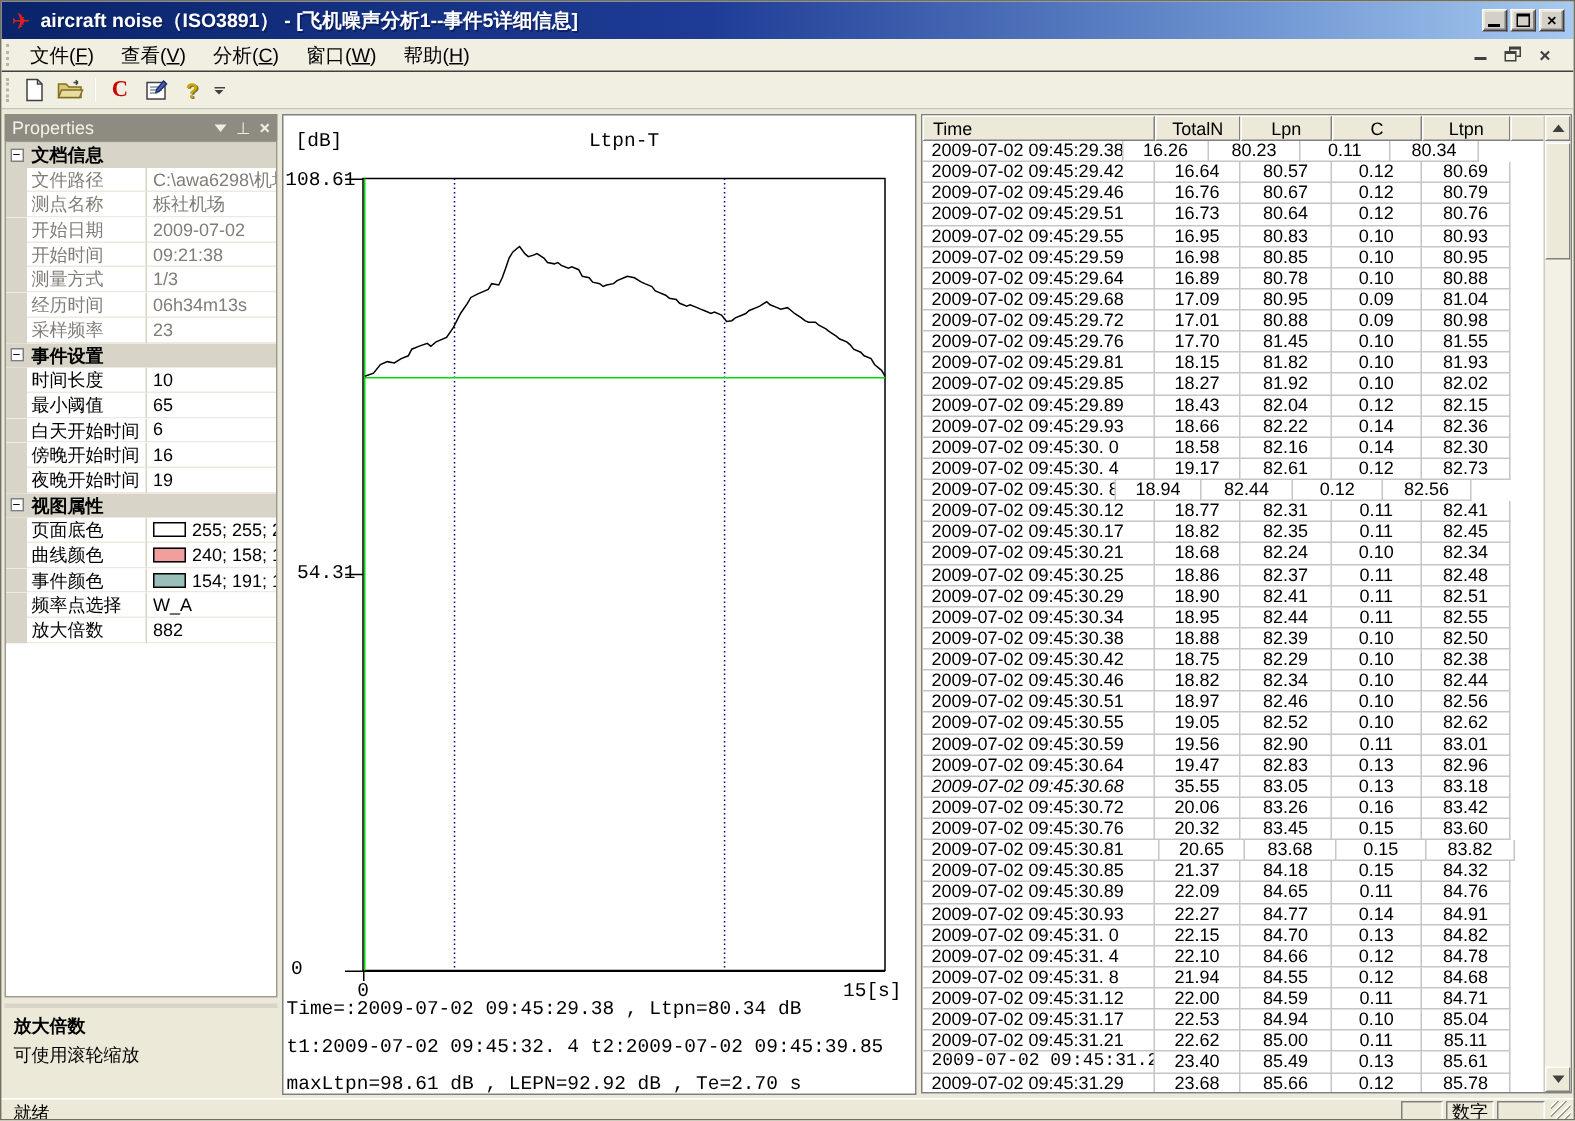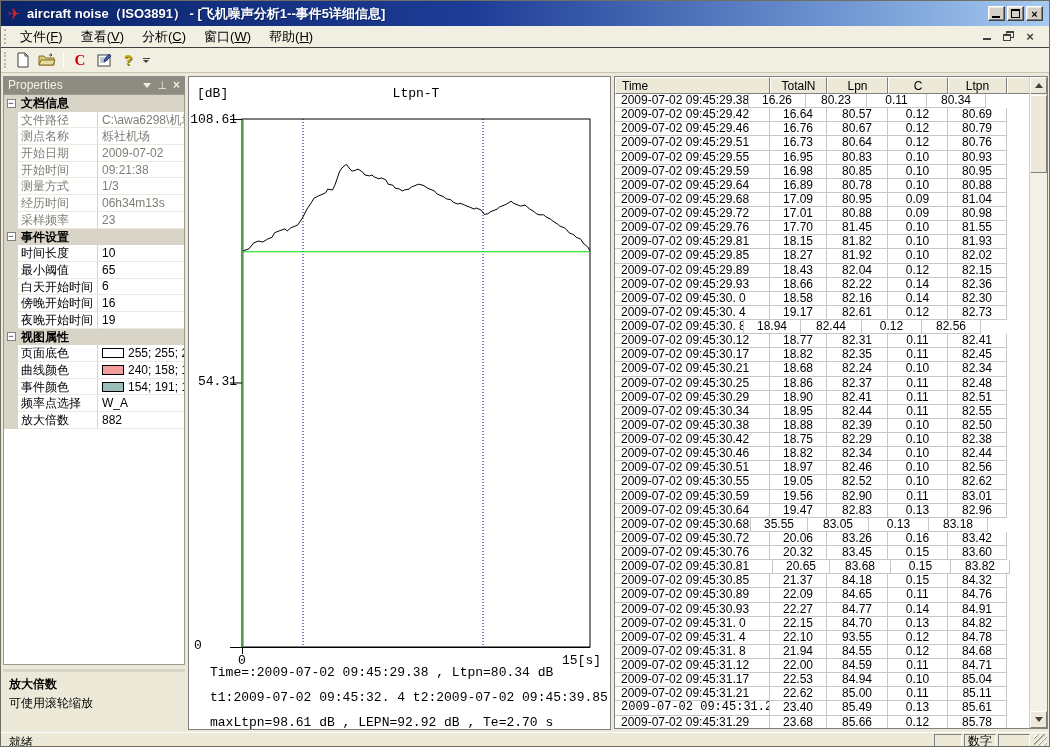--- a/index.html
+++ b/index.html
@@ -71,21 +71,21 @@
   .swatch { display:inline-block; width:22px; height:10px; border:1px solid #000; margin-right:4px; flex:none; }
   .props-desc { position:absolute; left:0; top:593px; width:182px; height:52px; background:#ECE9D8;
     border-top:3px solid #D8D4C8; padding:4px 6px; font-size:12px; }
   .props-desc .pd-title { font-weight:bold; margin-bottom:2px; }
 
   
   .chart-panel { position:absolute; left:187px; top:3px; width:423px; height:654px; background:#FFFFFF;
     border:1px solid #808080; font-family:"Liberation Mono", monospace; }
   .chart-label { position:absolute; font-size:13px; color:#000; white-space:nowrap; }
   .chart-svg-host { position:absolute; inset:0; }
-  .info-line { position:absolute; left:21px; font-size:13px; white-space:nowrap; }
+  .info-line { position:absolute; left:2px; font-size:13px; white-space:nowrap; }
 
   
   .table-panel { position:absolute; left:613px; top:3px; width:434px; height:653px; background:#FFFFFF;
     border:1px solid #808080; overflow:hidden; }
   .thead { display:flex; height:17px; }
   .th { background:#ECE9D8; border:1px solid; border-color:#FFFFFF #808080 #808080 #FFFFFF;
     font-size:12px; display:flex; align-items:center; justify-content:center; flex:none; }
   .th-time { justify-content:flex-start; padding-left:6px; }
   .tbody { position:absolute; left:0; top:17px; right:18px; bottom:0; }
   .tr { display:flex; height:14.135px; font-size:12px; line-height:13px; }
@@ -593,21 +593,21 @@
             <div class="td" style="width: 59px;">83.01</div>
           </div>
           <div class="tr">
             <div class="td td-time" style="width: 155px;">2009-07-02 09:45:30.64</div>
             <div class="td" style="width: 57px;">19.47</div>
             <div class="td" style="width: 61px;">82.83</div>
             <div class="td" style="width: 60px;">0.13</div>
             <div class="td" style="width: 59px;">82.96</div>
           </div>
           <div class="tr">
-            <div class="td td-time" style="width: 136px;">2009-07-02 09:45:30.68</div>
+            <div class="td td-time" style="width: 155px; font-style: italic;">2009-07-02 09:45:30.68</div>
             <div class="td" style="width: 57px;">35.55</div>
             <div class="td" style="width: 61px;">83.05</div>
             <div class="td" style="width: 60px;">0.13</div>
             <div class="td" style="width: 59px;">83.18</div>
           </div>
           <div class="tr">
             <div class="td td-time" style="width: 155px;">2009-07-02 09:45:30.72</div>
             <div class="td" style="width: 57px;">20.06</div>
             <div class="td" style="width: 61px;">83.26</div>
             <div class="td" style="width: 60px;">0.16</div>
@@ -651,21 +651,21 @@
           <div class="tr">
             <div class="td td-time" style="width: 155px;">2009-07-02 09:45:31. 0</div>
             <div class="td" style="width: 57px;">22.15</div>
             <div class="td" style="width: 61px;">84.70</div>
             <div class="td" style="width: 60px;">0.13</div>
             <div class="td" style="width: 59px;">84.82</div>
           </div>
           <div class="tr">
             <div class="td td-time" style="width: 155px;">2009-07-02 09:45:31. 4</div>
             <div class="td" style="width: 57px;">22.10</div>
-            <div class="td" style="width: 61px;">93.55</div>
+            <div class="td" style="width: 61px;">84.66</div>
             <div class="td" style="width: 60px;">0.12</div>
             <div class="td" style="width: 59px;">84.78</div>
           </div>
           <div class="tr">
             <div class="td td-time" style="width: 155px;">2009-07-02 09:45:31. 8</div>
             <div class="td" style="width: 57px;">21.94</div>
             <div class="td" style="width: 61px;">84.55</div>
             <div class="td" style="width: 60px;">0.12</div>
             <div class="td" style="width: 59px;">84.68</div>
           </div>

